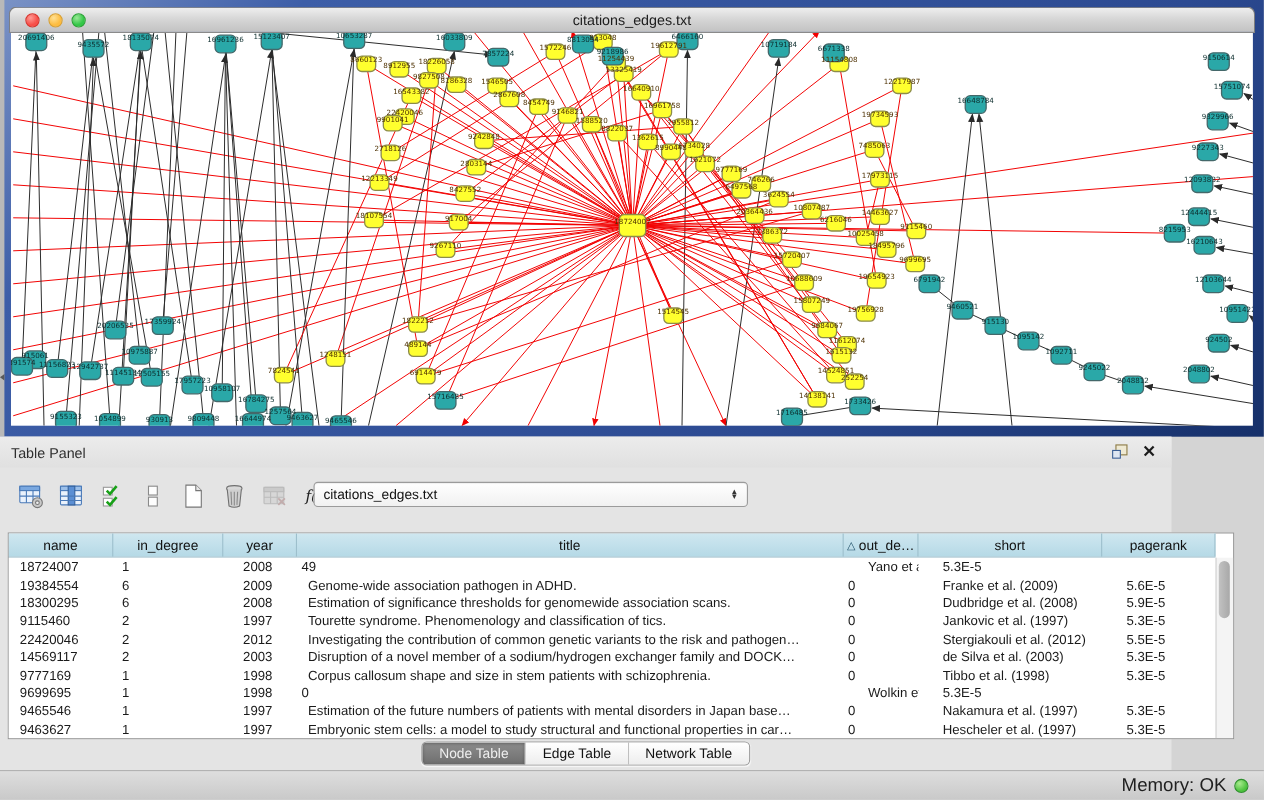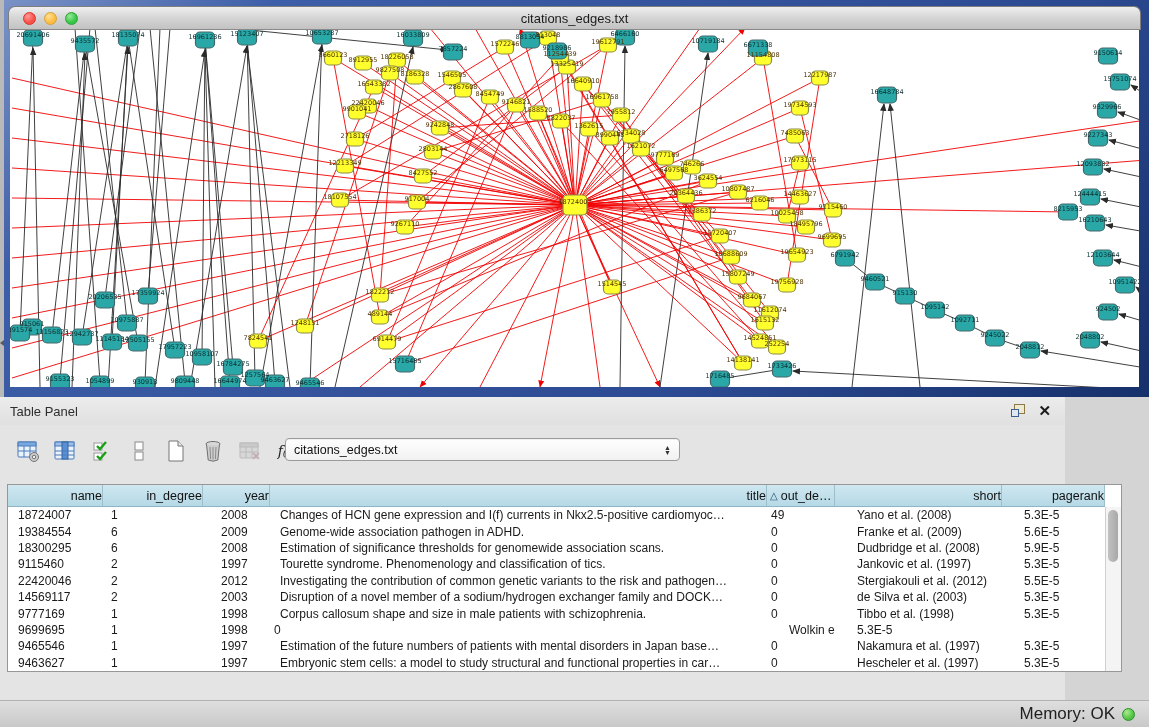--- a/index.html
+++ b/index.html
@@ -47,21 +47,21 @@
     border:1px solid #9b9b9b;border-radius:4px;background:linear-gradient(#ffffff,#f1f1f1);
     display:flex;align-items:center;font-size:12.5px;color:#111;padding:0 8px;
     box-shadow:inset 0 1px 1px rgba(0,0,0,0.06);}
   .combo-arrows{margin-left:auto;display:flex;flex-direction:column;align-items:center;line-height:5px;}
   .combo-arrows span{font-size:7px;color:#333;}
   
   .tbl-wrap{position:absolute;left:7px;top:87px;width:1115px;height:188px;border:1px solid #979797;background:#ffffff;box-sizing:border-box;}
   .tbl-header{position:absolute;left:0;top:0;width:1097px;height:22px;display:grid;
     grid-template-columns:95px 100px 67px 497px 68px 167px 103px;
     background:linear-gradient(#cfe7f0,#b5d9e6);border-bottom:1px solid #8fb5c4;box-sizing:border-box;}
-  .th{font-size:12.5px;color:#111;display:flex;align-items:center;justify-content:flex-end;
+  .th{font-size:12.5px;color:#111;display:flex;align-items:center;justify-content:center;
     border-right:1px solid #9dbfcc;box-sizing:border-box;overflow:hidden;white-space:nowrap;}
   .th.sorted{justify-content:flex-start;padding-left:3px;}
   .sort-tri{font-size:10px;color:#23526b;margin-right:3px;}
   .tbl-body{position:absolute;left:0;top:22px;width:1097px;height:164px;background:#fff;overflow:hidden;}
   .trow{display:grid;grid-template-columns:95px 100px 67px 497px 68px 167px 103px;height:16.4px;align-items:center;}
   .td{font-size:12px;color:#1a1a1a;white-space:nowrap;overflow:hidden;text-overflow:clip;box-sizing:border-box;}
   .td.c-name{padding-left:10px;}
   .td.c-deg{padding-left:8px;}
   .td.c-year{padding-left:18px;}
   .td.c-title{padding-left:10px;}
@@ -661,21 +661,20 @@
         </div>
         <div class="th">
           <span>pagerank</span>
         </div>
       </div>
     <div class="tbl-body" id="tbl-body">
         <div class="trow">
           <div class="td c-name">18724007</div>
           <div class="td c-deg">1</div>
           <div class="td c-year">2008</div>
-          <div class="td c-title">Changes of HCN gene expression and I(f) currents in Nkx2.5-positive cardiomyoc…</div>
           <div class="td c-out">49</div>
           <div class="td c-short">Yano et al. (2008)</div>
           <div class="td c-pr">5.3E-5</div>
         </div>
         <div class="trow">
           <div class="td c-name">19384554</div>
           <div class="td c-deg">6</div>
           <div class="td c-year">2009</div>
           <div class="td c-title">Genome-wide association pathogen in ADHD.</div>
           <div class="td c-out">0</div>
@@ -715,21 +714,21 @@
           <div class="td c-year">2003</div>
           <div class="td c-title">Disruption of a novel member of a sodium/hydrogen exchanger family and DOCK…</div>
           <div class="td c-out">0</div>
           <div class="td c-short">de Silva et al. (2003)</div>
           <div class="td c-pr">5.3E-5</div>
         </div>
         <div class="trow">
           <div class="td c-name">9777169</div>
           <div class="td c-deg">1</div>
           <div class="td c-year">1998</div>
-          <div class="td c-title">Corpus callosum shape and size in male patients with schizophrenia.</div>
+          <div class="td c-title">Corpus callosum shape and size in stem patients with schizophrenia.</div>
           <div class="td c-out">0</div>
           <div class="td c-short">Tibbo et al. (1998)</div>
           <div class="td c-pr">5.3E-5</div>
         </div>
         <div class="trow">
           <div class="td c-name">9699695</div>
           <div class="td c-deg">1</div>
           <div class="td c-year">1998</div>
           <div class="td c-out">0</div>
           <div class="td c-short">Wolkin et al. (1994)</div>
@@ -752,18 +751,25 @@
           <div class="td c-out">0</div>
           <div class="td c-short">Hescheler et al. (1997)</div>
           <div class="td c-pr">5.3E-5</div>
         </div>
       </div>
     <div class="vscroll">
       <div class="vthumb"></div>
     </div>
   </div>
 
+  <div class="tabs">
+    <div class="seg" id="seg-tabs">
+        <div class="seg-item active">Node Table</div>
+        <div class="seg-item">Edge Table</div>
+        <div class="seg-item">Network Table</div>
+      </div>
+  </div>
 </div>
 
 <div class="status-bar">
   <span class="mem-label">Memory: OK</span>
   <span class="mem-dot"></span>
 </div>
 
 </body></html>

